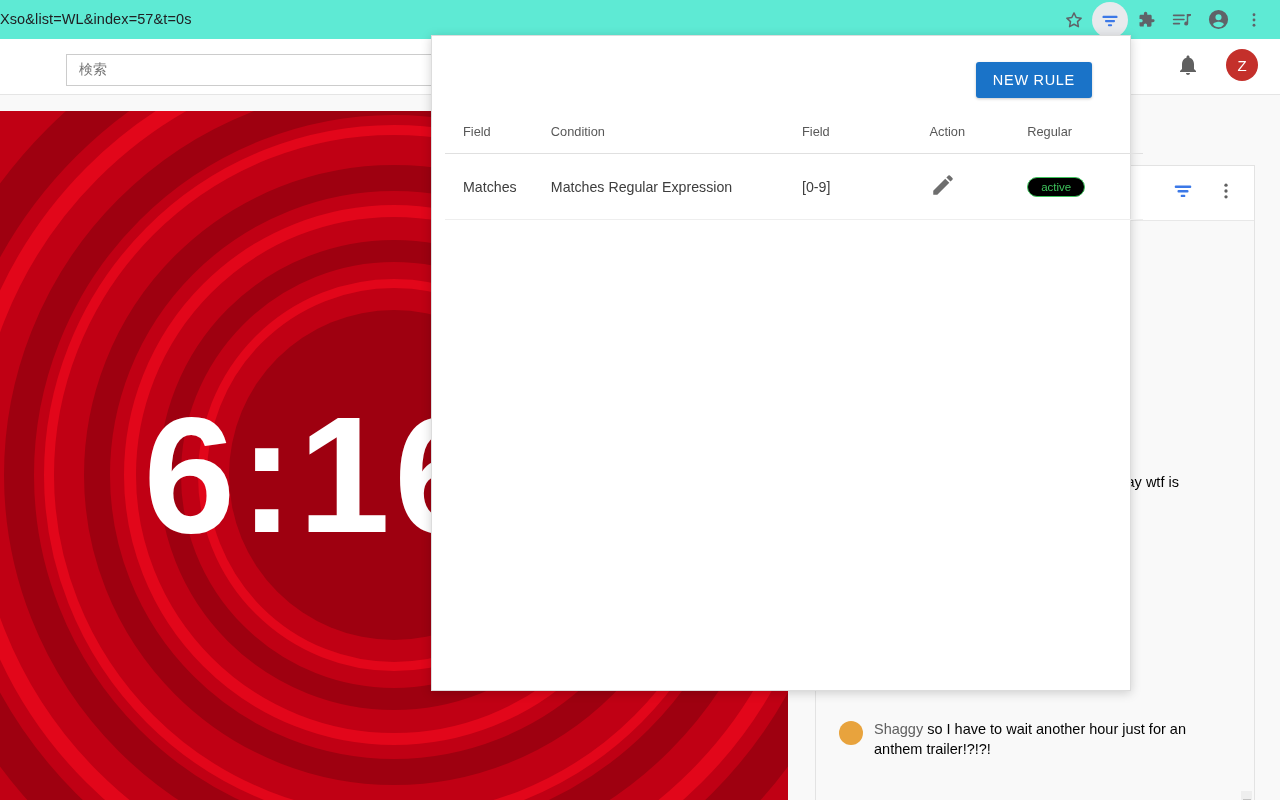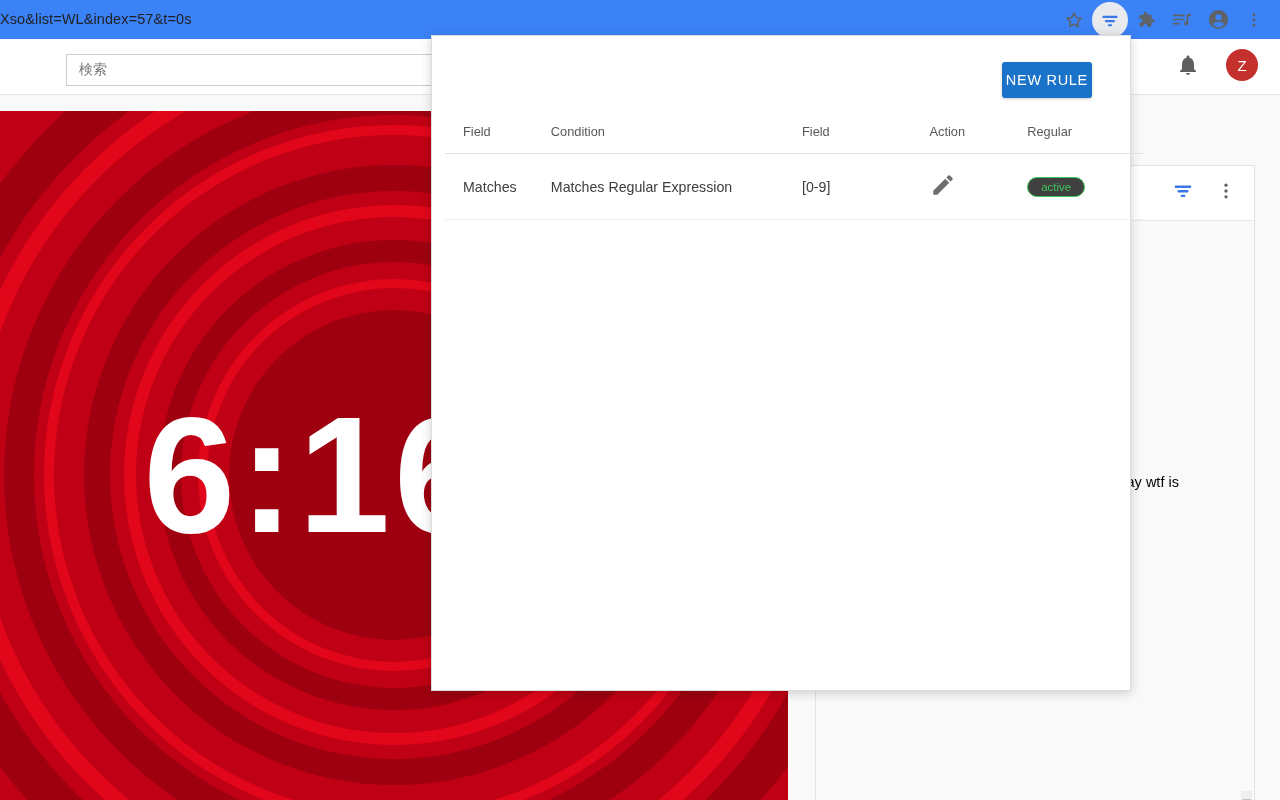--- a/index.html
+++ b/index.html
@@ -7,21 +7,21 @@
     width: 1280px; height: 800px;
     overflow: hidden;
     font-family: "Liberation Sans", sans-serif;
     background: #ffffff;
   }
 
   
   .browser-bar {
     position: absolute; top: 0; left: 0;
     width: 1280px; height: 39px;
-    background: #3b82f6;
+    background: #5eead4;
     display: flex; align-items: center;
   }
   .omnibox-text {
     position: absolute; left: 0; top: 11px;
     font-size: 14.5px; color: #202124;
     letter-spacing: .1px;
     white-space: nowrap;
   }
   .omni-actions {
     position: absolute; right: 8px; top: 0;
@@ -143,21 +143,21 @@
     box-shadow: 0 2px 10px rgba(0,0,0,.18);
     z-index: 50;
   }
   .popup-top {
     position: relative; height: 78px;
   }
   .new-rule-btn {
     position: absolute; right: 38px; top: 26px;
     background: #1a73c8; color: #fff;
     border: none; border-radius: 3px;
-    padding: 10px 4px;
+    padding: 10px 17px;
     font-size: 14.5px; font-weight: 500;
     letter-spacing: .7px;
     cursor: pointer;
     font-family: "Liberation Sans", sans-serif;
     box-shadow: 0 1px 3px rgba(0,0,0,.22);
   }
   .rules-table { width: 100%; border-collapse: collapse; margin-left: 13px; }
   .rules-table th {
     text-align: left;
     font-size: 12.8px; font-weight: 500; color: #585858;
@@ -175,21 +175,21 @@
   .col-value   { width: 128px; }
   .col-action  { width: 98px; }
   .col-status  { width: 116px; }
   .status-pill {
     display: inline-block;
     border: 1px solid #3ec45c;
     color: #3ec45c;
     border-radius: 11px;
     font-size: 11.5px;
     padding: 3px 13px;
-    background: #404040;
+    background: #000000;
   }
 </style>
 </head>
 <body>
 
 <div class="yt-page">
 
   <div class="yt-masthead">
     <div class="yt-search">
       <span class="yt-search-ph">検索</span>
@@ -243,20 +243,27 @@
 
       <div class="chat-scroll">
         <div class="chat-msg" style="left:300px; top:80px;">
           <span>?</span>
         </div>
 
         <div class="chat-msg" style="left:292px; top:251px;">
           <span>ll day wtf is</span>
         </div>
 
+        <div class="chat-msg" style="left:24px; top:498px; width:350px;">
+          <span class="cm-avatar" style="left:-1px; top:2px; background:#e8a33d;"></span>
+          <span style="display:inline-block; margin-left:34px;">
+            <span class="chat-msg-author">Shaggy</span>
+            <span>so I have to wait another hour just for an anthem trailer!?!?!</span>
+          </span>
+        </div>
 
 
         <div class="chat-scrollbar">
           <div class="chat-scrollbar-thumb"></div>
         </div>
       </div>
 
     </div>
 
   </div>

